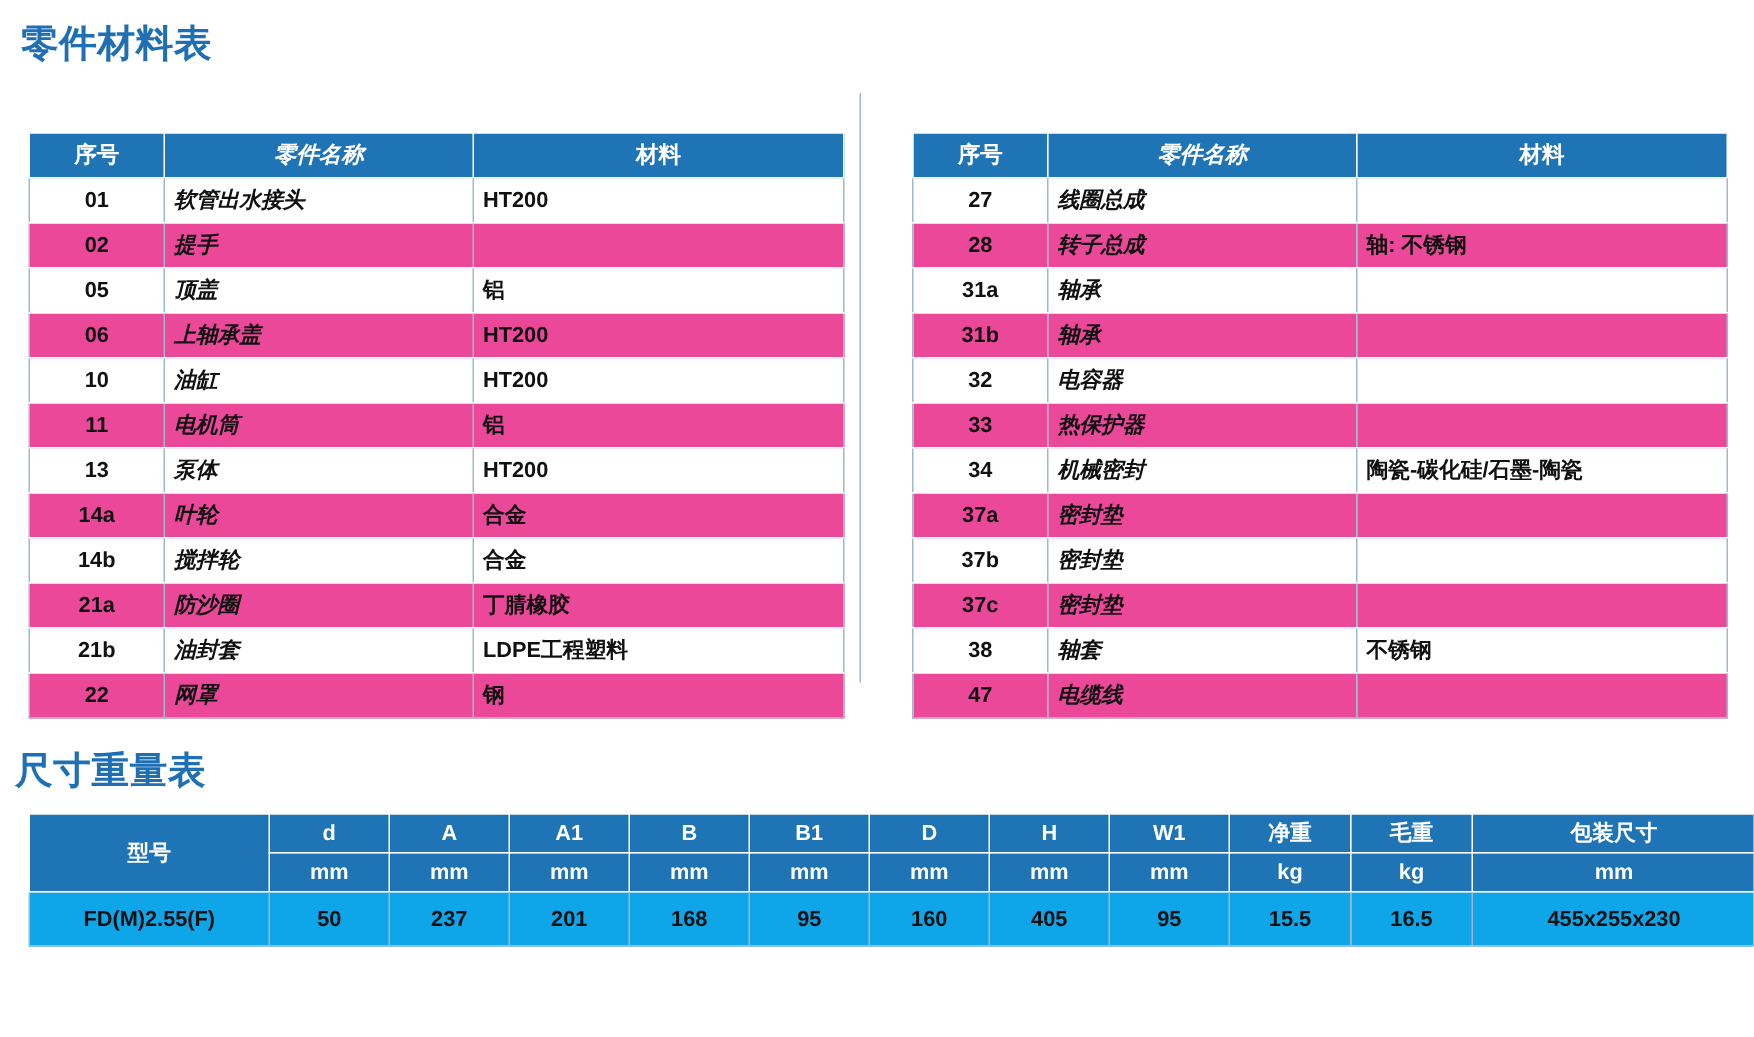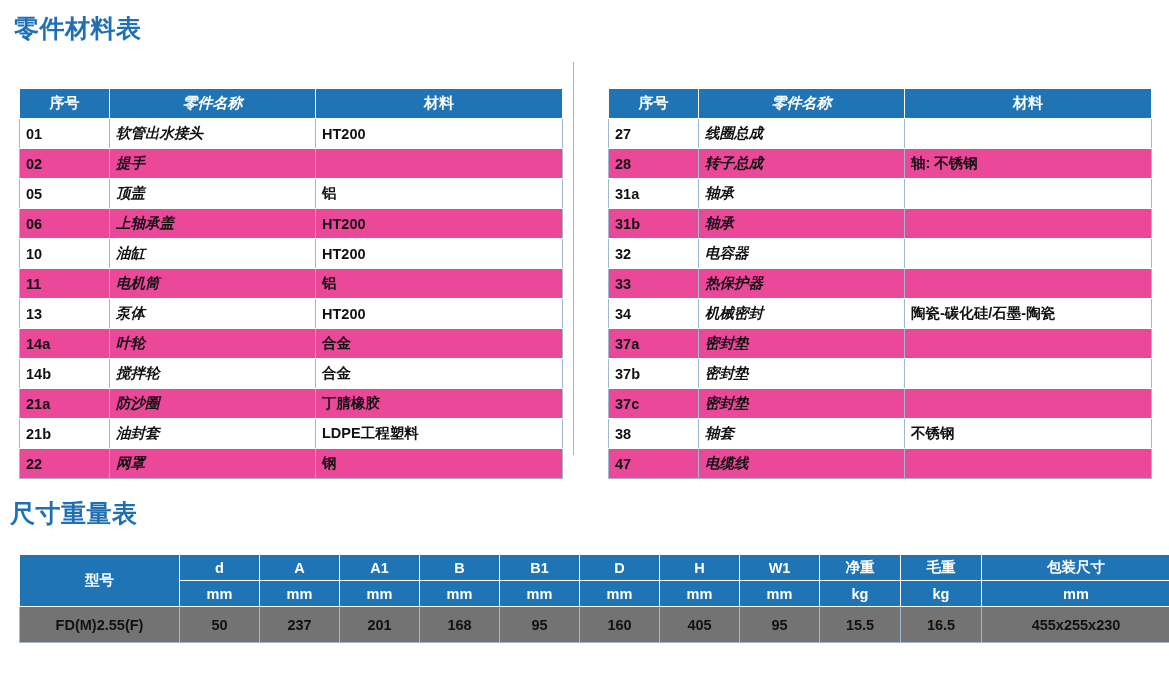--- a/index.html
+++ b/index.html
@@ -89,21 +89,21 @@
     border-top: 1px solid #ffffff;
     border-bottom: 1px solid #ffffff;
     color: #111;
   }
   table.parts tbody tr:first-child td {
     border-top: 1px solid #9fb8cf;
   }
   table.parts tbody tr:last-child td {
     border-bottom: 1px solid #9fb8cf;
   }
-  .c-no   { width: 90px;  text-align: left; }
+  .c-no   { width: 90px;  text-align: center; }
   .c-name { width: 206px; text-align: left; padding-left: 34px; font-style: italic; }
   .c-mat  { width: 247px; text-align: left; padding-left: 14px; }
 
   .parts-col.right .c-no   { width: 90px; }
   .parts-col.right .c-name { width: 206px; }
   .parts-col.right .c-mat  { width: 247px; }
 
   
   .mid-divider {
     position: absolute;
@@ -113,41 +113,40 @@
     height: 393px;
     background: #9fb8cf;
   }
 
   
   .dims-wrap {
     position: absolute;
     left: 19px;
     top: 542px;
     width: 1131px;
-    margin-top: 12px;
   }
   table.dims {
     border-collapse: collapse;
     table-layout: fixed;
     width: 1131px;
   }
   table.dims th, table.dims td {
     font-size: 14.5px;
     font-weight: bold;
     text-align: center;
     box-sizing: border-box;
     height: 26px;
   }
   table.dims thead th {
     background: #1f74b5;
     color: #ffffff;
     border: 1px solid #ffffff;
   }
   table.dims tbody td {
-    background: #737373;
+    background: #0ea5e9;
     border-left: 1px solid #9fb8cf;
     border-right: 1px solid #9fb8cf;
     border-top: 1px solid #9fb8cf;
     border-bottom: 1px solid #9fb8cf;
     height: 36px;
     color: #111;
   }
   .note {
     position: absolute;
     left: 20px;

